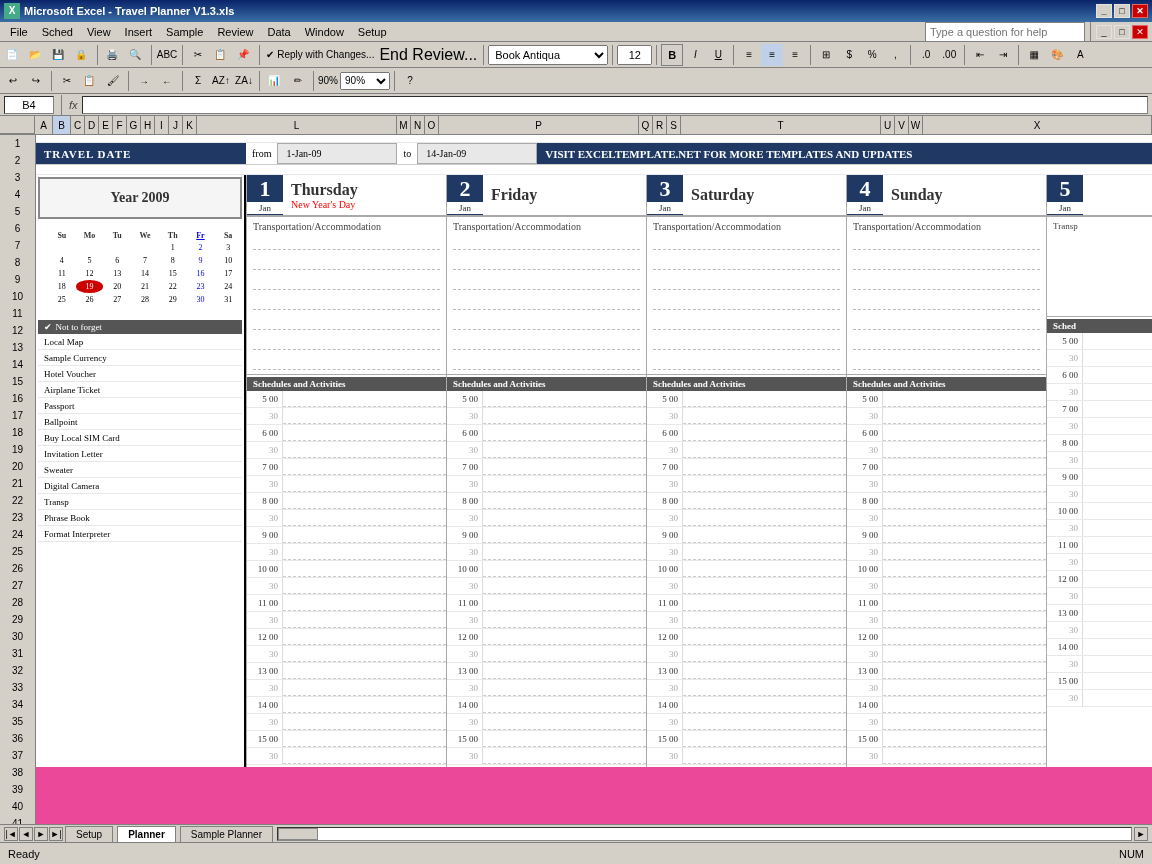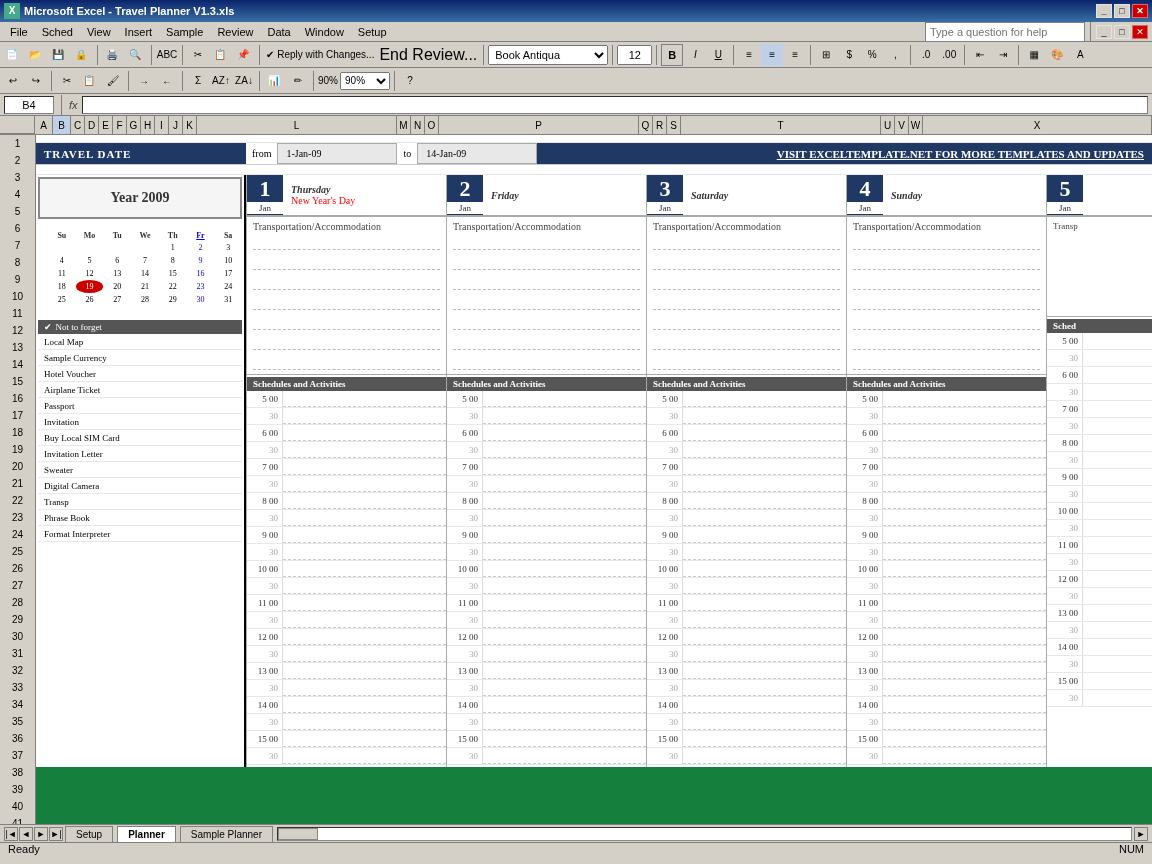--- a/index.html
+++ b/index.html
@@ -113,21 +113,21 @@
       font-family: 'Book Antiqua', 'Palatino Linotype', serif;
       background: white;
       min-width: 1100px;
     }
 
     
     .status-bar {
       background: #d4d0c8;
       height: 20px;
       display: flex;
-      align-items: flex-start;
+      align-items: flex-end;
       padding: 0 8px;
       border-top: 1px solid #808080;
       justify-content: space-between;
       font-size: 11px;
     }
     .sheet-tab {
       padding: 2px 10px;
       border: 1px solid #808080;
       border-bottom: none;
       background: #d4d0c8;
@@ -173,24 +173,23 @@
       text-align: center;
       padding: 1px 0;
     }
     .day-name-area {
       padding: 4px 8px;
       display: flex;
       flex-direction: column;
       justify-content: center;
     }
     .day-name {
-      font-size: 10px;
+      font-size: 16px;
       font-weight: bold;
       color: #333;
-      font-style: italic;
     }
     .day-event {
       font-size: 10px;
       color: red;
     }
 
     
     .transport-section {
       border-bottom: 1px solid #aaa;
       padding: 4px 6px;
@@ -512,42 +511,42 @@
     <div class="row-num">35</div>
     <div class="row-num">36</div>
     <div class="row-num">37</div>
     <div class="row-num">38</div>
     <div class="row-num">39</div>
     <div class="row-num">40</div>
     <div class="row-num">41</div>
 
   </div>
 
-  <div style="flex:1;overflow:auto;background:#15803d;">
+  <div style="flex:1;overflow:auto;background:#ec4899;">
     <div class="planner-wrapper">
 
       <div class="empty-row"></div>
 
       <div style="display:flex;height:22px;align-items:stretch;border-bottom:1px solid #ccc;">
         <div style="background:#1f3864;color:white;font-size:11px;font-weight:bold;padding:3px 8px;width:210px;min-width:210px;display:flex;align-items:center;letter-spacing:1px;">
           <span>TRAVEL DATE</span>
         </div>
         <div style="padding:0 6px;display:flex;align-items:center;font-size:10px;">
           <span>from</span>
         </div>
         <div style="background:#e8e8e8;border:1px solid #aaa;padding:1px 8px;font-size:10px;display:flex;align-items:center;width:120px;">
           <span>1-Jan-09</span>
         </div>
         <div style="padding:0 6px;display:flex;align-items:center;font-size:10px;">
           <span>to</span>
         </div>
         <div style="background:#e8e8e8;border:1px solid #aaa;padding:1px 8px;font-size:10px;display:flex;align-items:center;width:120px;">
           <span>14-Jan-09</span>
         </div>
-        <div style="flex:1;background:#1f3864;color:white;font-size:11px;font-weight:bold;padding:3px 8px;display:flex;align-items:center;justify-content:flex-end;text-decoration:underline;">
+        <div style="flex:1;background:#1f3864;color:white;font-size:11px;font-weight:bold;padding:3px 8px;display:flex;align-items:center;justify-content:flex-start;">
           <span>VISIT EXCELTEMPLATE.NET FOR MORE TEMPLATES AND UPDATES</span>
         </div>
       </div>
 
       <div class="empty-row2"></div>
 
       <div style="display:flex;align-items:stretch;">
 
         <div style="width:210px;min-width:210px;border-right:2px solid #000000;flex-shrink:0;">
 
@@ -619,21 +618,21 @@
           <div class="not-forget-section">
             <div class="not-forget-header">
               <span style="font-size:9px;">✔</span>
               <span>Not to forget</span>
             </div>
             <div class="checklist-item">Local Map</div>
             <div class="checklist-item">Sample Currency</div>
             <div class="checklist-item">Hotel Voucher</div>
             <div class="checklist-item">Airplane Ticket</div>
             <div class="checklist-item">Passport</div>
-            <div class="checklist-item">Invitation</div>
+            <div class="checklist-item">Ballpoint</div>
             <div class="checklist-item">Buy Local SIM Card</div>
             <div class="checklist-item">Invitation Letter</div>
             <div class="checklist-item">Sweater</div>
             <div class="checklist-item">Digital Camera</div>
             <div class="checklist-item">Transp</div>
             <div class="checklist-item">Phrase Book</div>
             <div class="checklist-item">Format Interpreter</div>
           </div>
         </div>
 

